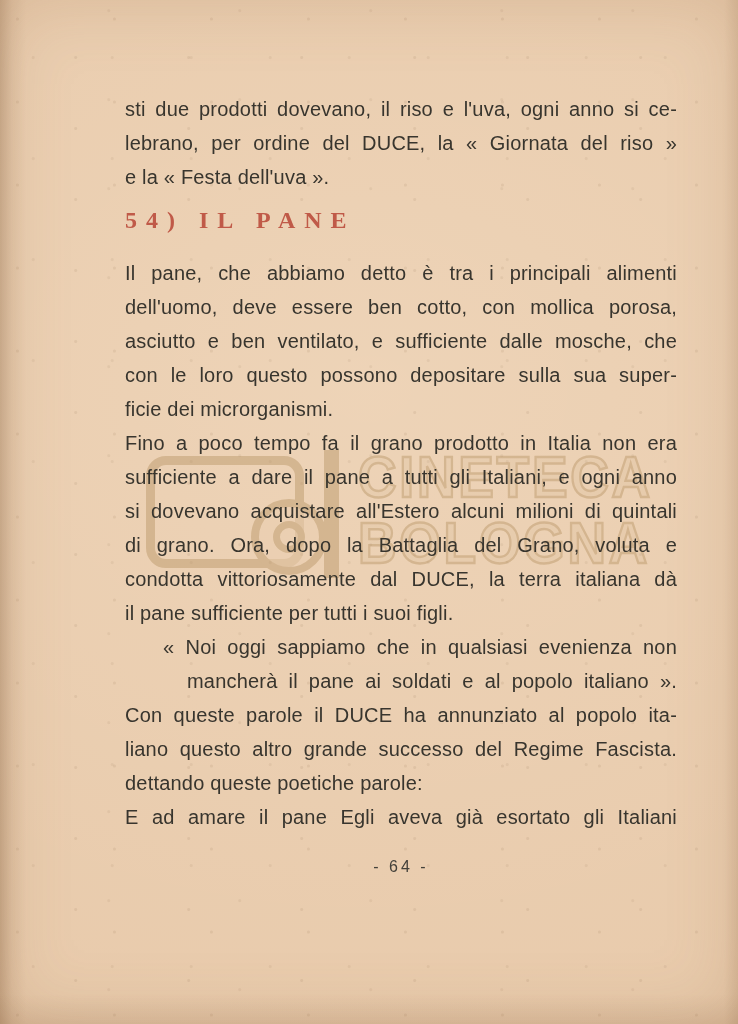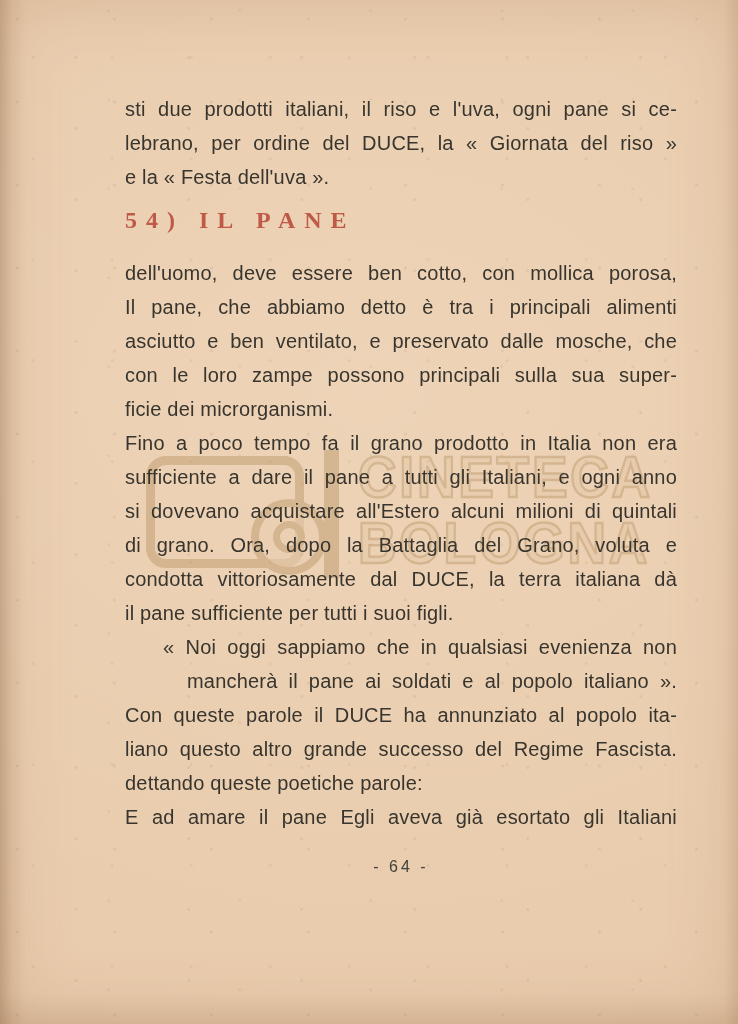--- a/index.html
+++ b/index.html
@@ -153,32 +153,32 @@
     <div class="wm-bar"></div>
     <div class="wm-text">
       <div>CINETECA</div>
       <div>BOLOGNA</div>
     </div>
   </div>
 
   <div class="textcol">
 
     <div>
-      <div class="tl jl">sti due prodotti italiani, il riso e l'uva, ogni pane si ce-</div>
+      <div class="tl jl">sti due prodotti dovevano, il riso e l'uva, ogni anno si ce-</div>
       <div class="tl jl">lebrano, per ordine del DUCE, la « Giornata del riso »</div>
       <div class="tl ll">e la « Festa dell'uva ».</div>
     </div>
 
     <div class="heading">54) IL PANE</div>
 
     <div>
+      <div class="tl jl">Il pane, che abbiamo detto è tra i principali alimenti</div>
       <div class="tl jl">dell'uomo, deve essere ben cotto, con mollica porosa,</div>
-      <div class="tl jl">Il pane, che abbiamo detto è tra i principali alimenti</div>
-      <div class="tl jl">asciutto e ben ventilato, e preservato dalle mosche, che</div>
-      <div class="tl jl">con le loro zampe possono principali sulla sua super-</div>
+      <div class="tl jl">asciutto e ben ventilato, e sufficiente dalle mosche, che</div>
+      <div class="tl jl">con le loro questo possono depositare sulla sua super-</div>
       <div class="tl ll">ficie dei microrganismi.</div>
     </div>
 
     <div>
       <div class="tl jl">Fino a poco tempo fa il grano prodotto in Italia non era</div>
       <div class="tl jl">sufficiente a dare il pane a tutti gli Italiani, e ogni anno</div>
       <div class="tl jl">si dovevano acquistare all'Estero alcuni milioni di quintali</div>
       <div class="tl jl">di grano. Ora, dopo la Battaglia del Grano, voluta e</div>
       <div class="tl jl">condotta vittoriosamente dal DUCE, la terra italiana dà</div>
       <div class="tl ll">il pane sufficiente per tutti i suoi figli.</div>

